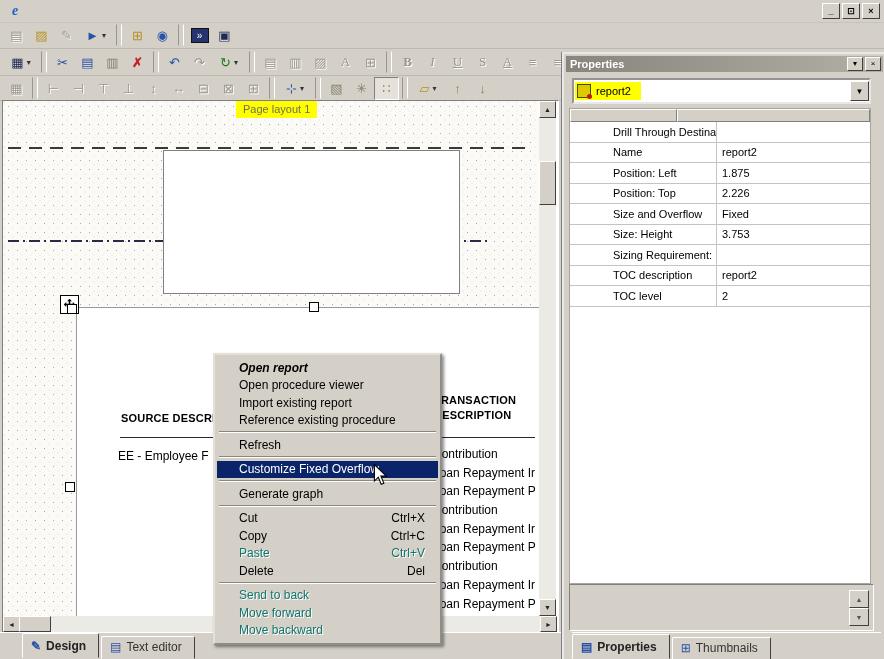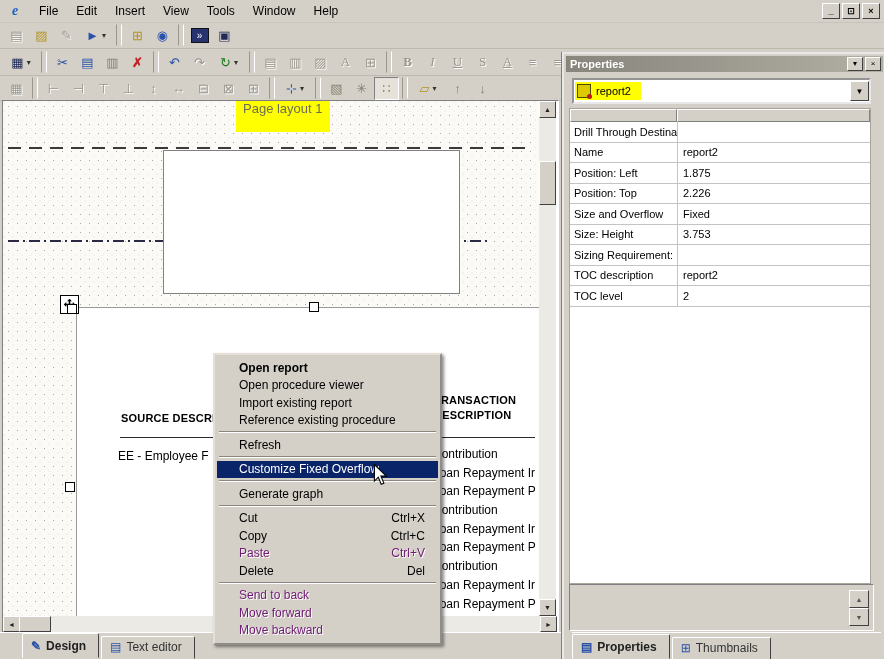--- a/index.html
+++ b/index.html
@@ -43,22 +43,22 @@
   .tb-btn.pressed{border-color:#808080 #fff #fff #808080;background:#e6e2da;}
 
   
   #canvas{position:absolute;left:2px;top:100px;width:555px;height:533px;background:#fff;
           border:1px solid;border-color:#808080 #fff #fff #808080;}
   #grid{position:absolute;left:0;top:0;width:536px;height:515px;overflow:hidden;
         background-color:#fbfaf7;
         background-image:radial-gradient(#a8a8a0 0.7px, transparent 0.9px),
                          radial-gradient(#dcdcd4 0.6px, transparent 0.8px);
         background-size:9px 9px;background-position:1px 1px,5.5px 5.5px;}
-  #page-label{position:absolute;left:233px;top:-1px;height:32px;line-height:18px;background:#ffff00;
-              padding:0 7px;font-size:13px;color:#6e6e55;}
+  #page-label{position:absolute;left:233px;top:-1px;height:18px;line-height:18px;background:#ffff00;
+              padding:0 7px;font-size:11px;color:#6e6e55;}
   .dashed-line{position:absolute;left:5px;top:46px;width:521px;height:2px;
                background:repeating-linear-gradient(90deg,#3a3a3a 0 13px,transparent 13px 21px);}
   .dashdot-line{position:absolute;left:5px;top:139px;width:482px;height:2px;
                background:repeating-linear-gradient(90deg,#2a2a46 0 11px,transparent 11px 15px,#2a2a46 15px 17px,transparent 17px 21px);}
   #white-rect{position:absolute;left:160px;top:49px;width:295px;height:142px;background:#fff;border:1px solid #808080;}
   #report-area{position:absolute;left:73px;top:206px;width:463px;height:309px;background:#fff;
                border-top:1px solid #9a9a9a;border-left:1px solid #9a9a9a;overflow:hidden;}
   .rpt-h{position:absolute;font-weight:bold;font-size:11px;letter-spacing:.2px;}
   #source-header{left:44px;top:104px;}
   #txn-header{left:357px;top:85px;line-height:15px;}
@@ -115,62 +115,52 @@
   #report-obj-icon{width:12px;height:12px;background:#ddc902;border:1px solid #4a4a00;position:relative;}
   #report-obj-icon::after{content:"";position:absolute;right:-2px;bottom:-2px;width:5px;height:5px;background:#c01818;border-radius:50%;}
   #combo-sel .val{font-size:11px;}
   #combo-drop{margin-left:auto;width:17px;height:18px;background:#d4d0c8;border:1px solid;
               border-color:#fff #404040 #404040 #fff;display:flex;align-items:center;justify-content:center;font-size:8px;}
   #prop-grid{position:absolute;left:5px;top:54px;width:300px;height:474px;background:#fff;border:1px solid #a8a49c;}
   #prop-head{display:flex;height:13px;}
   .ph-cell{background:#d4d0c8;border:1px solid;border-color:#fff #808080 #808080 #fff;}
   .ph-cell.l{width:105px;} .ph-cell.r{flex:1;}
   .prop-row{display:flex;height:19.5px;border-bottom:1px solid #c4c4c4;align-items:center;}
-  .prop-label{width:103px;padding-left:4px;overflow:hidden;white-space:nowrap;font-size:11px;}
+  .prop-label{width:103px;padding-left:4px;overflow:hidden;white-space:nowrap;font-size:11px;margin-left:39px;}
   .prop-value{flex:1;border-left:1px solid #c4c4c4;align-self:stretch;display:flex;align-items:center;
               padding-left:5px;font-size:11px;overflow:hidden;white-space:nowrap;}
   #desc-box{position:absolute;left:5px;top:530px;width:303px;height:45px;background:#d4d0c8;
             border:1px solid;border-color:#808080 #fff #fff #808080;}
   #desc-box .spin{position:absolute;right:4px;width:18px;height:16px;background:#d4d0c8;border:1px solid;
                   border-color:#fff #404040 #404040 #fff;display:flex;align-items:center;justify-content:center;
                   font-size:7px;color:#555;}
   #desc-box .spin.up{top:5px;} #desc-box .spin.down{top:23px;}
   #palette-tabbar{position:absolute;left:8px;top:578px;right:4px;height:25px;display:flex;align-items:flex-start;
                   border-top:1px solid #fff;padding-top:1px;}
 
   
   #ctx{position:absolute;left:213px;top:353px;width:221px;background:#d4d0c8;z-index:100;
        border:2px outset #e4e0d8;box-shadow:2px 2px 3px rgba(0,0,0,.45);padding:4px 2px;}
   .mi{height:17.5px;display:flex;align-items:center;justify-content:space-between;
       padding:0 13px 0 22px;font-size:12px;}
-  .mi.bold .mi-label{font-weight:bold;}
+  .mi.bold .mi-label{font-weight:bold;font-style:italic;}
   .mi.selected{background:#0a246a;color:#fff;}
-  .mi.disabled{color:#701a75;text-shadow:1px 1px 0 #fff;}
+  .mi.disabled{color:#0f766e;text-shadow:1px 1px 0 #fff;}
   .mi.sep{height:7px;padding:0;position:relative;}
   .mi.sep::after{content:"";position:absolute;left:2px;right:2px;top:2px;height:0;
                  border-top:1px solid #8a867e;border-bottom:1px solid #fff;}
   #cursor{position:absolute;left:373px;top:464px;z-index:110;}
 </style>
 </head>
 <body>
 
 <div id="app">
 
   <div id="menubar">
     <span id="doc-icon">e</span>
-    <div style="display:flex;">
-
-    <span class="menu-word">File</span>
-        <span class="menu-word">Edit</span>
-        <span class="menu-word">Insert</span>
-        <span class="menu-word">View</span>
-        <span class="menu-word">Tools</span>
-        <span class="menu-word">Window</span>
-        <span class="menu-word">Help</span>
-      </div>
     <div id="win-controls">
 
     <span class="win-btn">
           <span>_</span>
         </span>
         <span class="win-btn">
           <span>⊡</span>
         </span>
         <span class="win-btn">
           <span>×</span>

